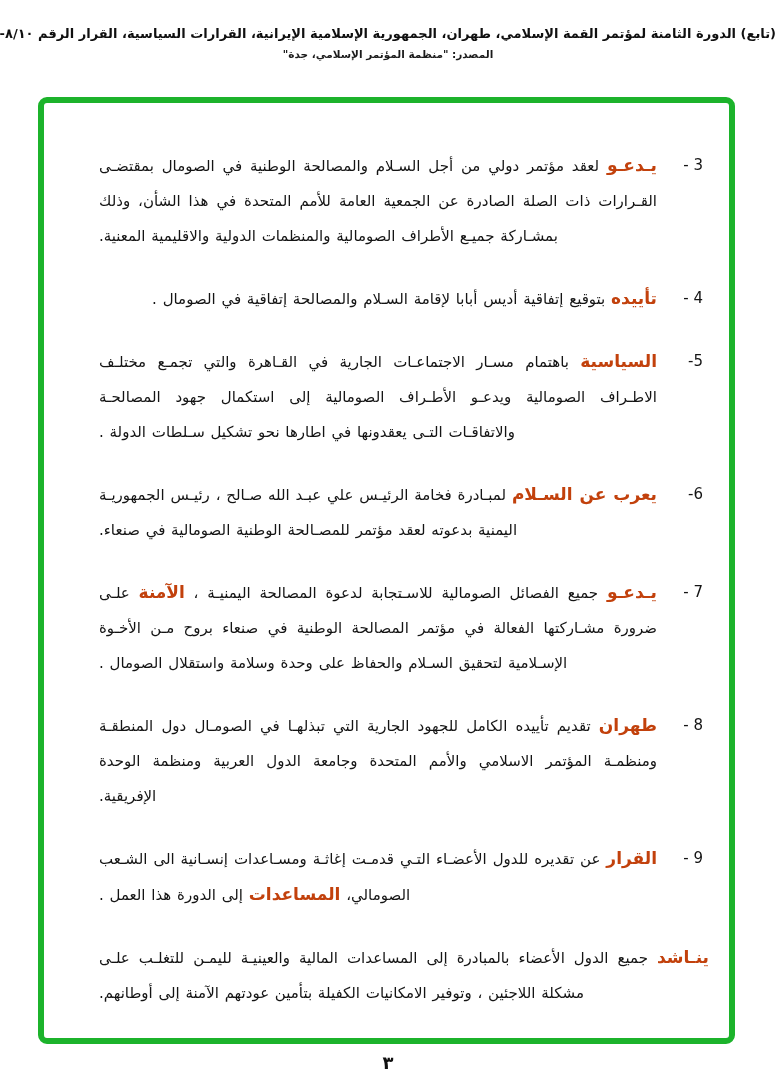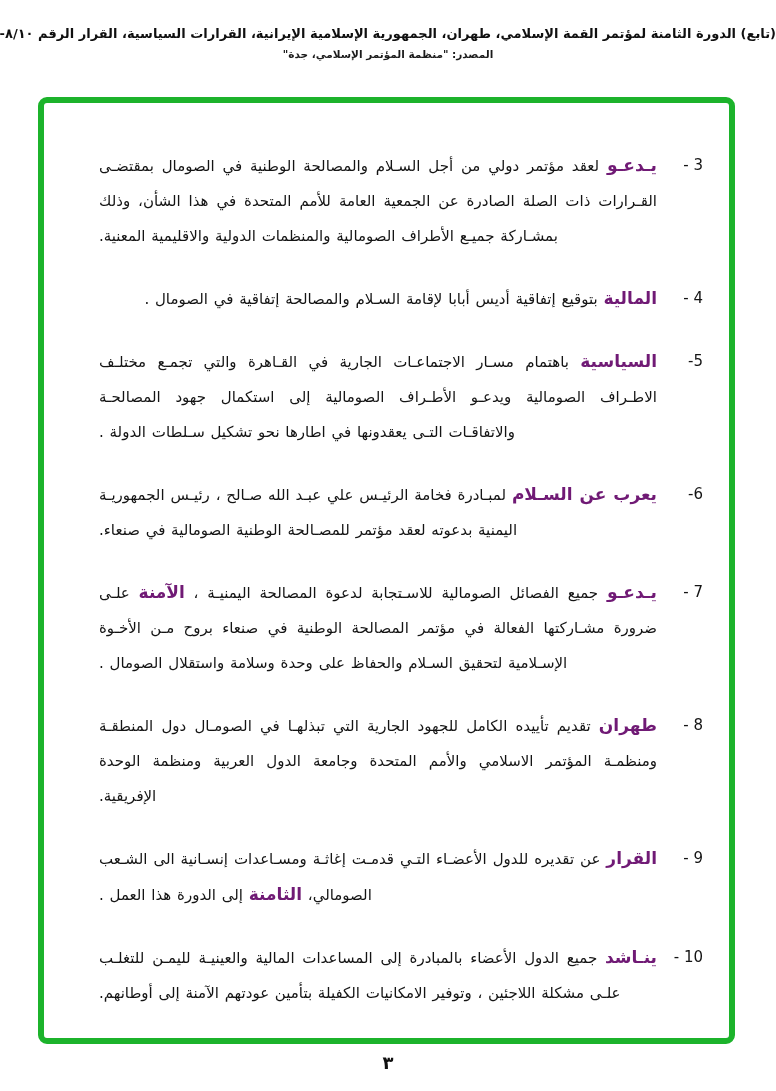--- a/index.html
+++ b/index.html
@@ -38,21 +38,21 @@
     flex:0 0 52px;direction:rtl;text-align:right;
     font-size:15px;line-height:35px;color:#141414;
     padding-right:6px;box-sizing:border-box;
   }
   .para-text{
     flex:1 1 auto;font-size:15px;line-height:35px;color:#141414;
     text-align:justify;text-align-last:left;direction:rtl;
     word-spacing:1px;
   }
   .para-text.single-line{text-align-last:right;}
-  .para-text .bseg{font-weight:bold;font-size:17px;color:#701a75;}
+  .para-text .bseg{font-weight:bold;font-size:17px;color:#c2410c;}
 
   
   .page-number{
     position:absolute;left:0;right:0;top:1052px;text-align:center;
     font-size:18px;font-weight:bold;color:#101010;
   }
 </style>
 </head>
 <body>
 
@@ -65,43 +65,42 @@
 
   <div class="annotation-box" style="border-color: rgb(28, 179, 43);"></div>
 
   <div class="clauses">
       <div class="para">
         <div class="para-num">3 -</div>
         <div class="para-text"><span class="bseg">يـدعـو</span><span> لعقد مؤتمر دولي من أجل السـلام والمصالحة الوطنية في الصومال بمقتضـى القـرارات ذات الصلة الصادرة عن الجمعية العامة للأمم المتحدة في هذا الشأن، وذلك بمشـاركة جميـع الأطراف الصومالية والمنظمات الدولية والاقليمية المعنية.</span></div>
       </div>
       <div class="para">
         <div class="para-num">4 -</div>
-        <div class="para-text single-line"><span class="bseg">المالية</span><span> بتوقيع إتفاقية أديس أبابا لإقامة السـلام والمصالحة إتفاقية في الصومال .</span></div>
+        <div class="para-text single-line"><span class="bseg">تأييده</span><span> بتوقيع إتفاقية أديس أبابا لإقامة السـلام والمصالحة إتفاقية في الصومال .</span></div>
       </div>
       <div class="para">
         <div class="para-num">5-</div>
         <div class="para-text"><span class="bseg">السياسية</span><span> باهتمام مسـار الاجتماعـات الجارية في القـاهرة والتي تجمـع مختلـف الاطـراف الصومالية ويدعـو الأطـراف الصومالية إلى استكمال جهود المصالحـة والاتفاقـات التـى يعقدونها في اطارها نحو تشكيل سـلطات الدولة .</span></div>
       </div>
       <div class="para">
         <div class="para-num">6-</div>
         <div class="para-text"><span class="bseg">يعرب عن السـلام</span><span> لمبـادرة فخامة الرئيـس علي عبـد الله صـالح ، رئيـس الجمهوريـة اليمنية بدعوته لعقد مؤتمر للمصـالحة الوطنية الصومالية في صنعاء.</span></div>
       </div>
       <div class="para">
         <div class="para-num">7 -</div>
         <div class="para-text"><span class="bseg">يـدعـو</span><span> جميع الفصائل الصومالية للاسـتجابة لدعوة المصالحة اليمنيـة ، </span><span class="bseg">الآمنة</span><span> علـى ضرورة مشـاركتها الفعالة في مؤتمر المصالحة الوطنية في صنعاء بروح مـن الأخـوة الإسـلامية لتحقيق السـلام والحفاظ على وحدة وسلامة واستقلال الصومال .</span></div>
       </div>
       <div class="para">
         <div class="para-num">8 -</div>
         <div class="para-text"><span class="bseg">طهران</span><span> تقديم تأييده الكامل للجهود الجارية التي تبذلهـا في الصومـال دول المنطقـة ومنظمـة المؤتمر الاسلامي والأمم المتحدة وجامعة الدول العربية ومنظمة الوحدة الإفريقية.</span></div>
       </div>
       <div class="para">
         <div class="para-num">9 -</div>
-        <div class="para-text"><span class="bseg">القرار</span><span> عن تقديره للدول  الأعضـاء التـي قدمـت إغاثـة ومسـاعدات إنسـانية الى الشـعب الصومالي، </span><span class="bseg">الثامنة</span><span> إلى الدورة هذا العمل .</span></div>
+        <div class="para-text"><span class="bseg">القرار</span><span> عن تقديره للدول  الأعضـاء التـي قدمـت إغاثـة ومسـاعدات إنسـانية الى الشـعب الصومالي، </span><span class="bseg">المساعدات</span><span> إلى الدورة هذا العمل .</span></div>
       </div>
       <div class="para">
-        <div class="para-num">10 -</div>
         <div class="para-text"><span class="bseg">ينـاشد</span><span> جميع الدول الأعضاء بالمبادرة إلى المساعدات المالية والعينيـة لليمـن للتغلـب علـى مشكلة اللاجئين ، وتوفير الامكانيات الكفيلة بتأمين عودتهم الآمنة إلى أوطانهم.</span></div>
       </div>
     </div>
 
   <div class="page-number">٣</div>
 
 </div>
 
 </body></html>

